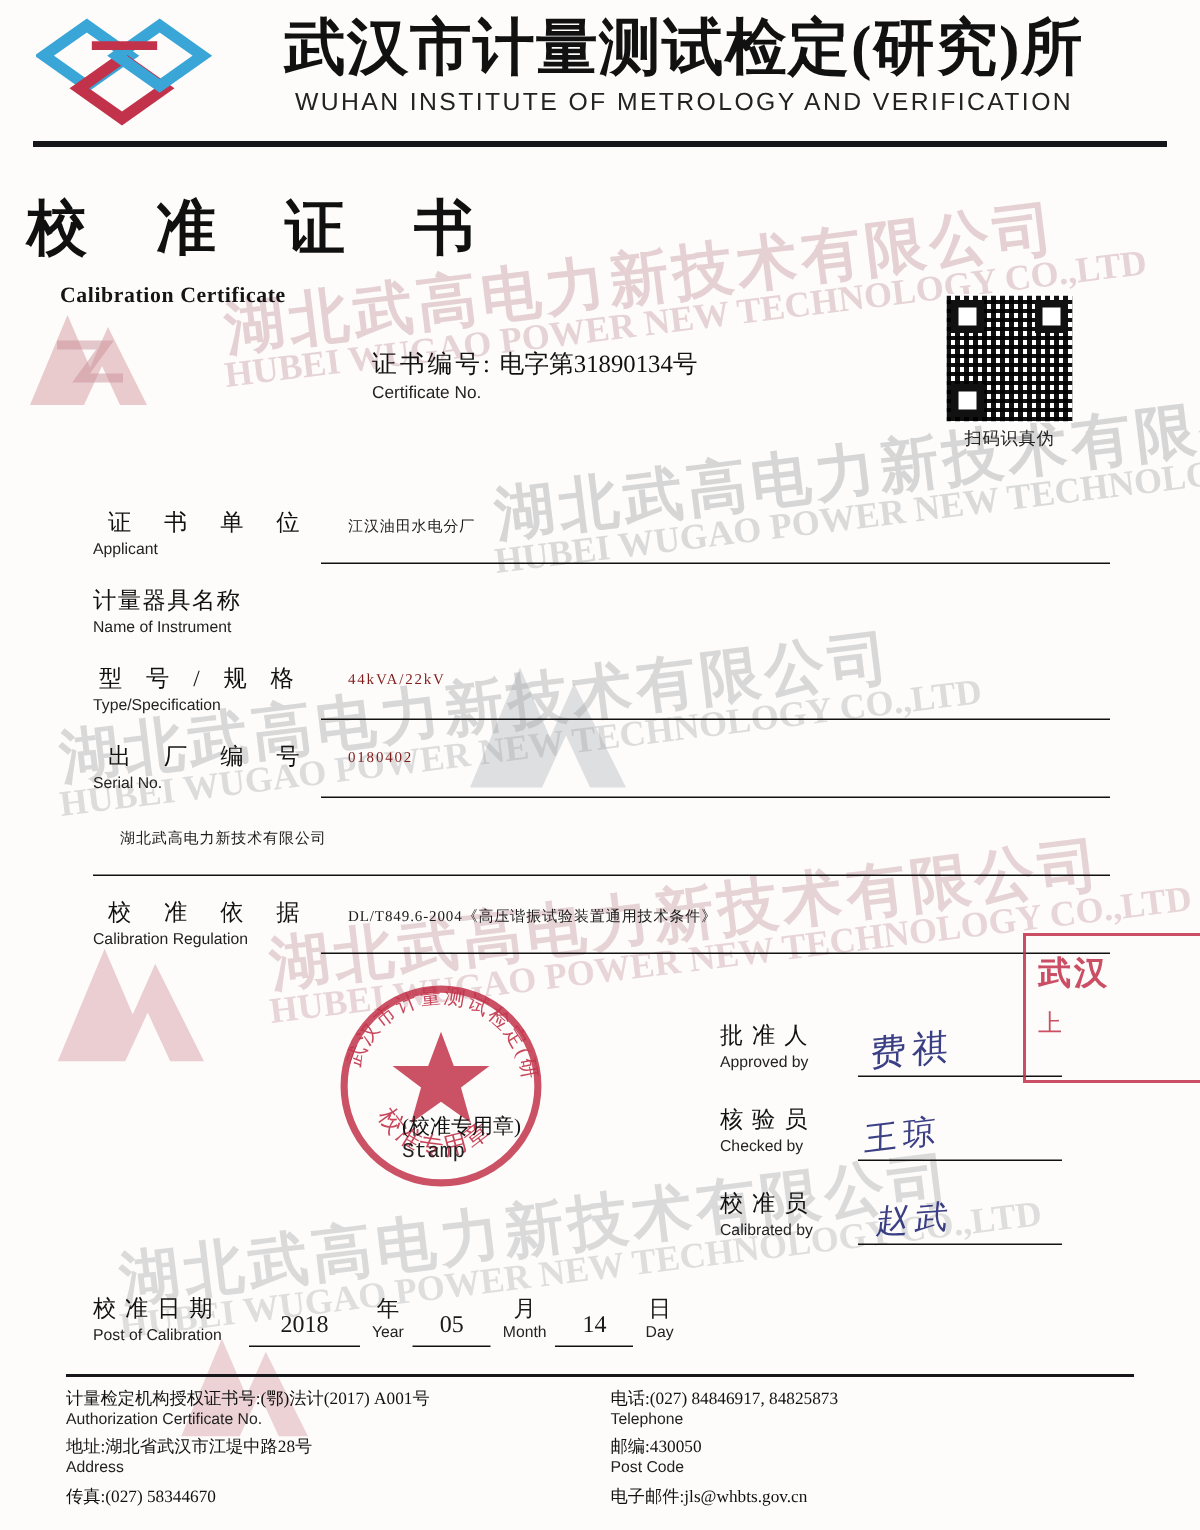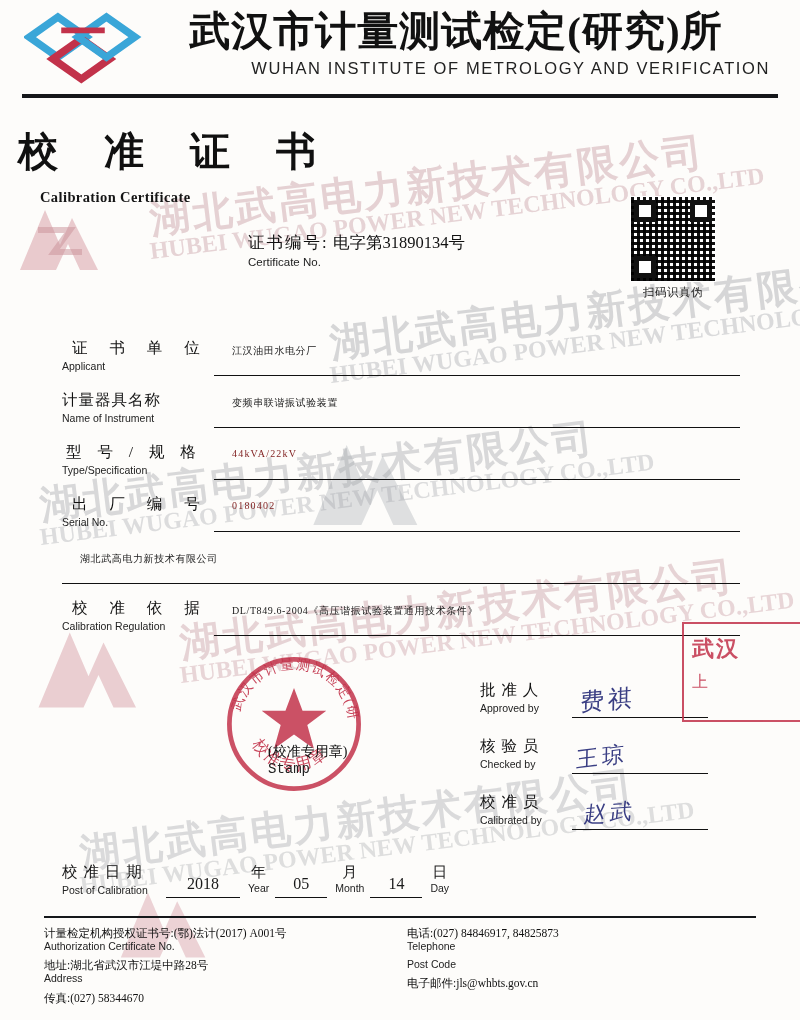--- a/index.html
+++ b/index.html
@@ -74,21 +74,20 @@
     line-height: 1.15;
     white-space: nowrap;
   }
   .org-en {
     font-family: "Liberation Sans", sans-serif;
     font-size: 16.5px;
     letter-spacing: 1.6px;
     color: #222;
     margin-top: 4px;
     white-space: nowrap;
-    text-align: right;
   }
   .header-rule {
     position: relative;
     z-index: 3;
     height: 4px;
     background: #15171a;
     margin: 6px 22px 0 22px;
   }
 
   
@@ -484,21 +483,20 @@
         <span class="label-en">Applicant</span>
       </div>
       <div class="field-value">江汉油田水电分厂</div>
     </div>
 
     <div class="field-row">
       <div class="field-label">
         <span class="label-cn sp6">计量器具名称</span>
         <span class="label-en">Name of Instrument</span>
       </div>
-      <div class="field-value">变频串联谐振试验装置</div>
     </div>
 
     <div class="field-row">
       <div class="field-label">
         <span class="label-cn sp5">型 号 / 规 格</span>
         <span class="label-en">Type/Specification</span>
       </div>
       <div class="field-value mono faint">44kVA/22kV</div>
     </div>
 
@@ -627,20 +625,21 @@
       <div class="f-item">
         <div class="f-cn">传真:(027) 58344670</div>
       </div>
     </div>
     <div class="footer-col right">
       <div class="f-item">
         <div class="f-cn">电话:(027) 84846917, 84825873</div>
         <div class="f-en">Telephone</div>
       </div>
       <div class="f-item">
+        <div class="f-cn">邮编:430050</div>
         <div class="f-en">Post Code</div>
       </div>
       <div class="f-item">
         <div class="f-cn">电子邮件:jls@whbts.gov.cn</div>
       </div>
     </div>
   </div>
 
 </div>
 

